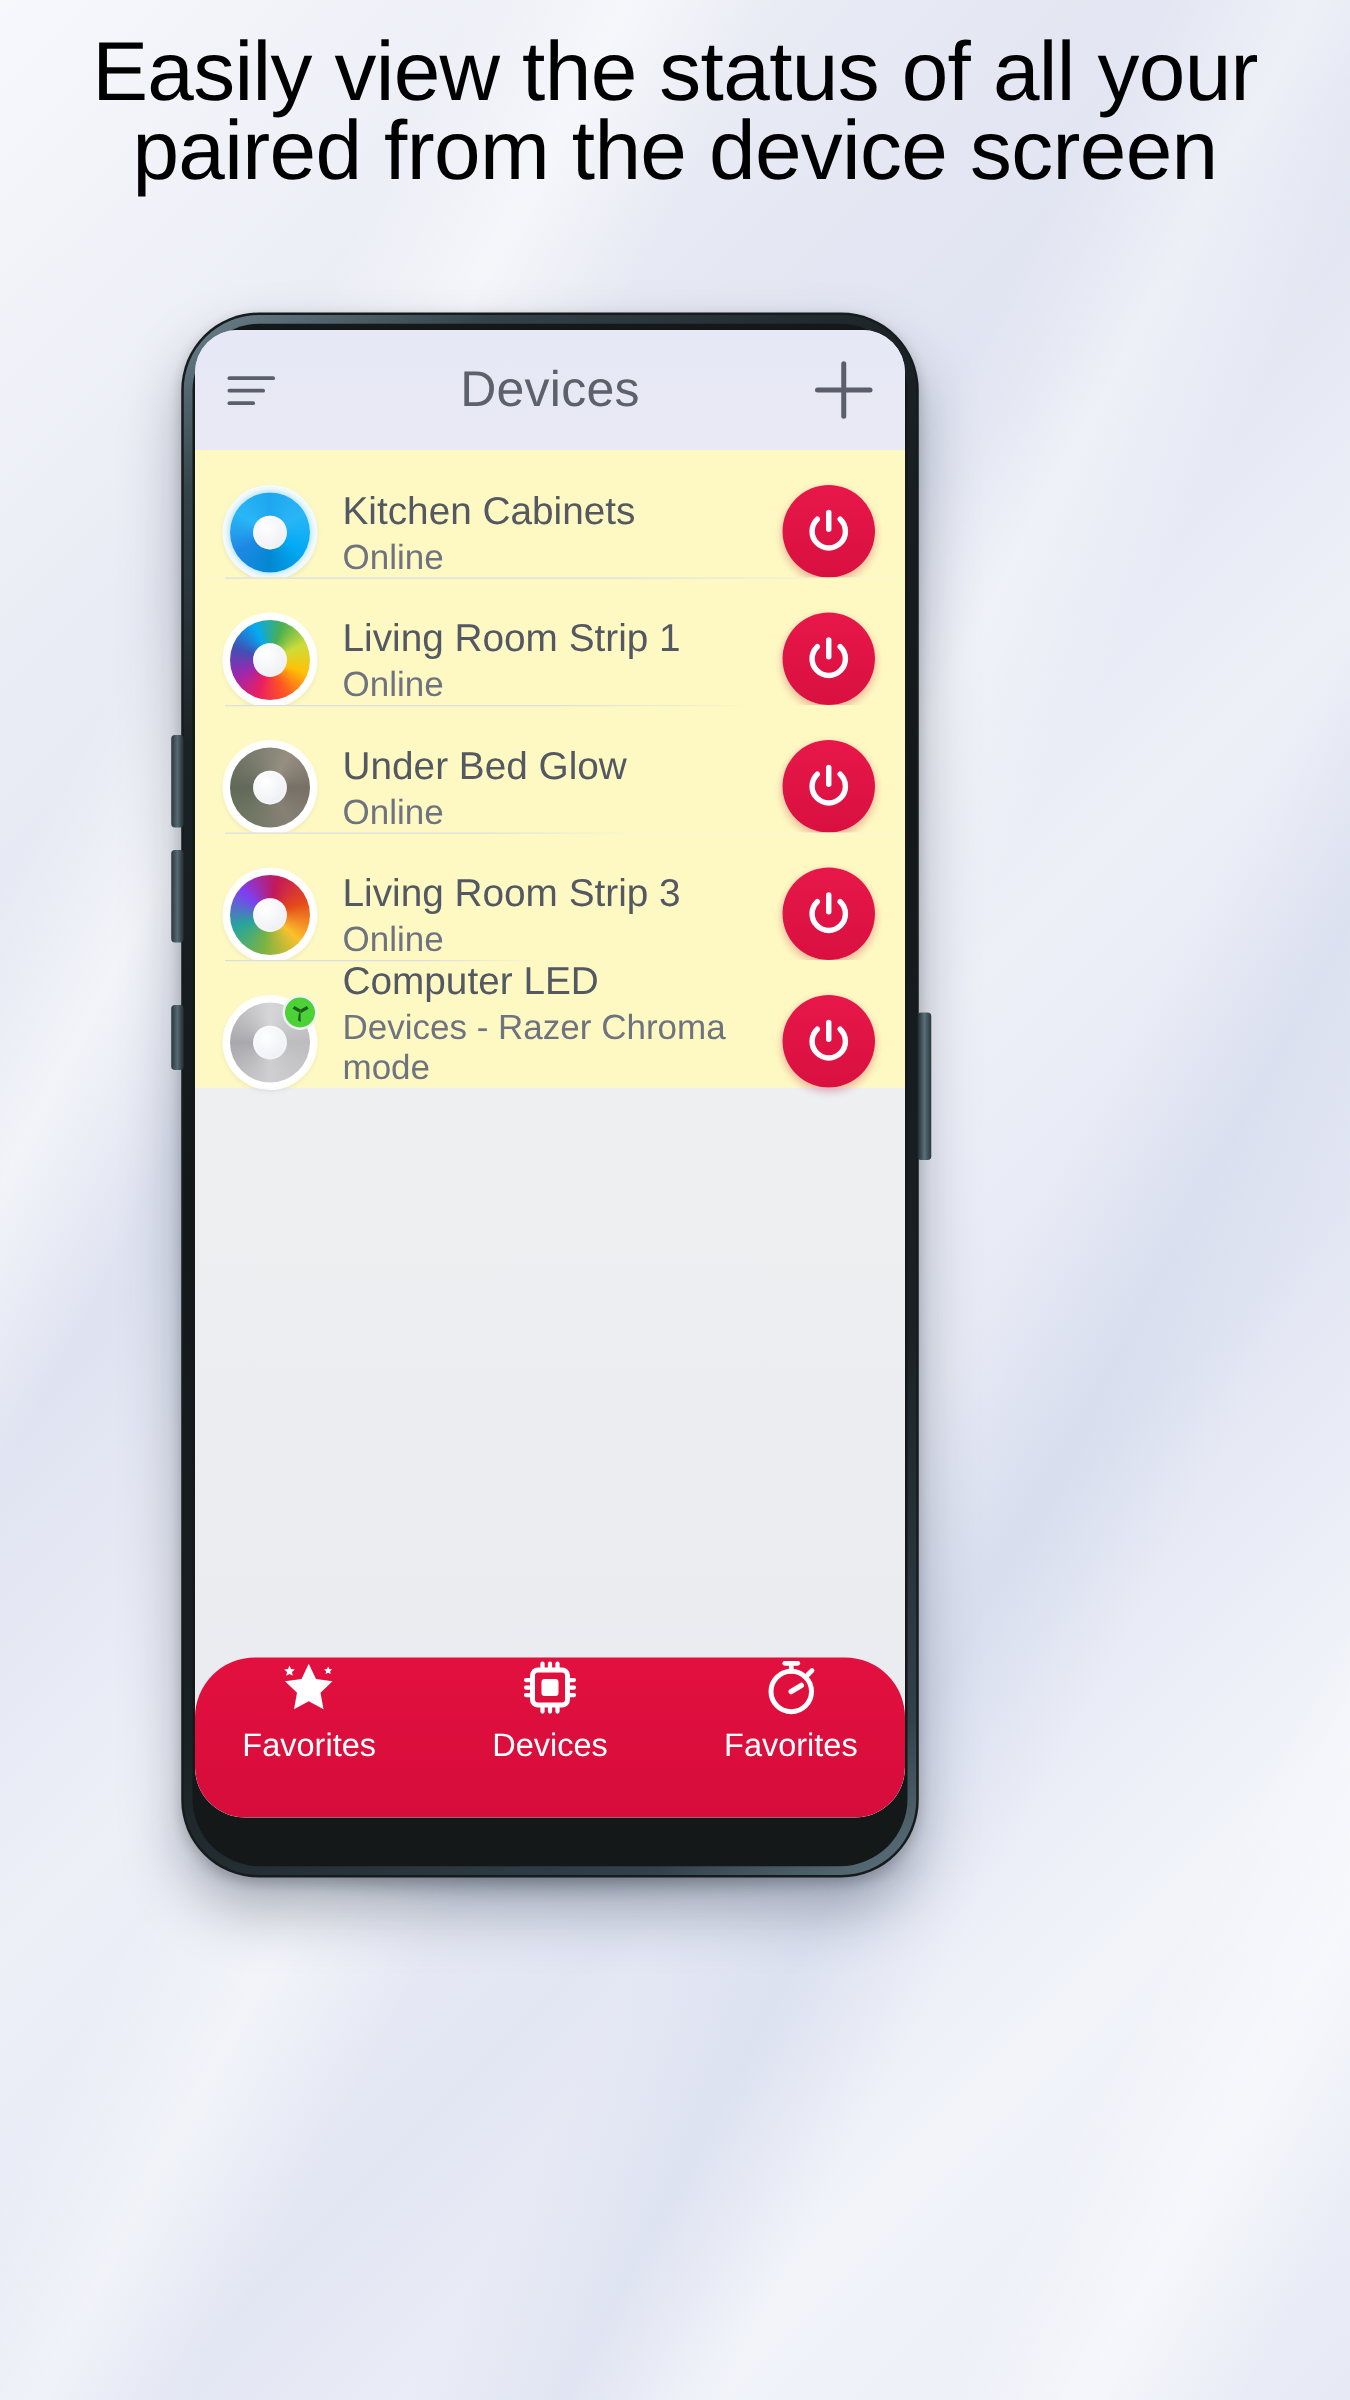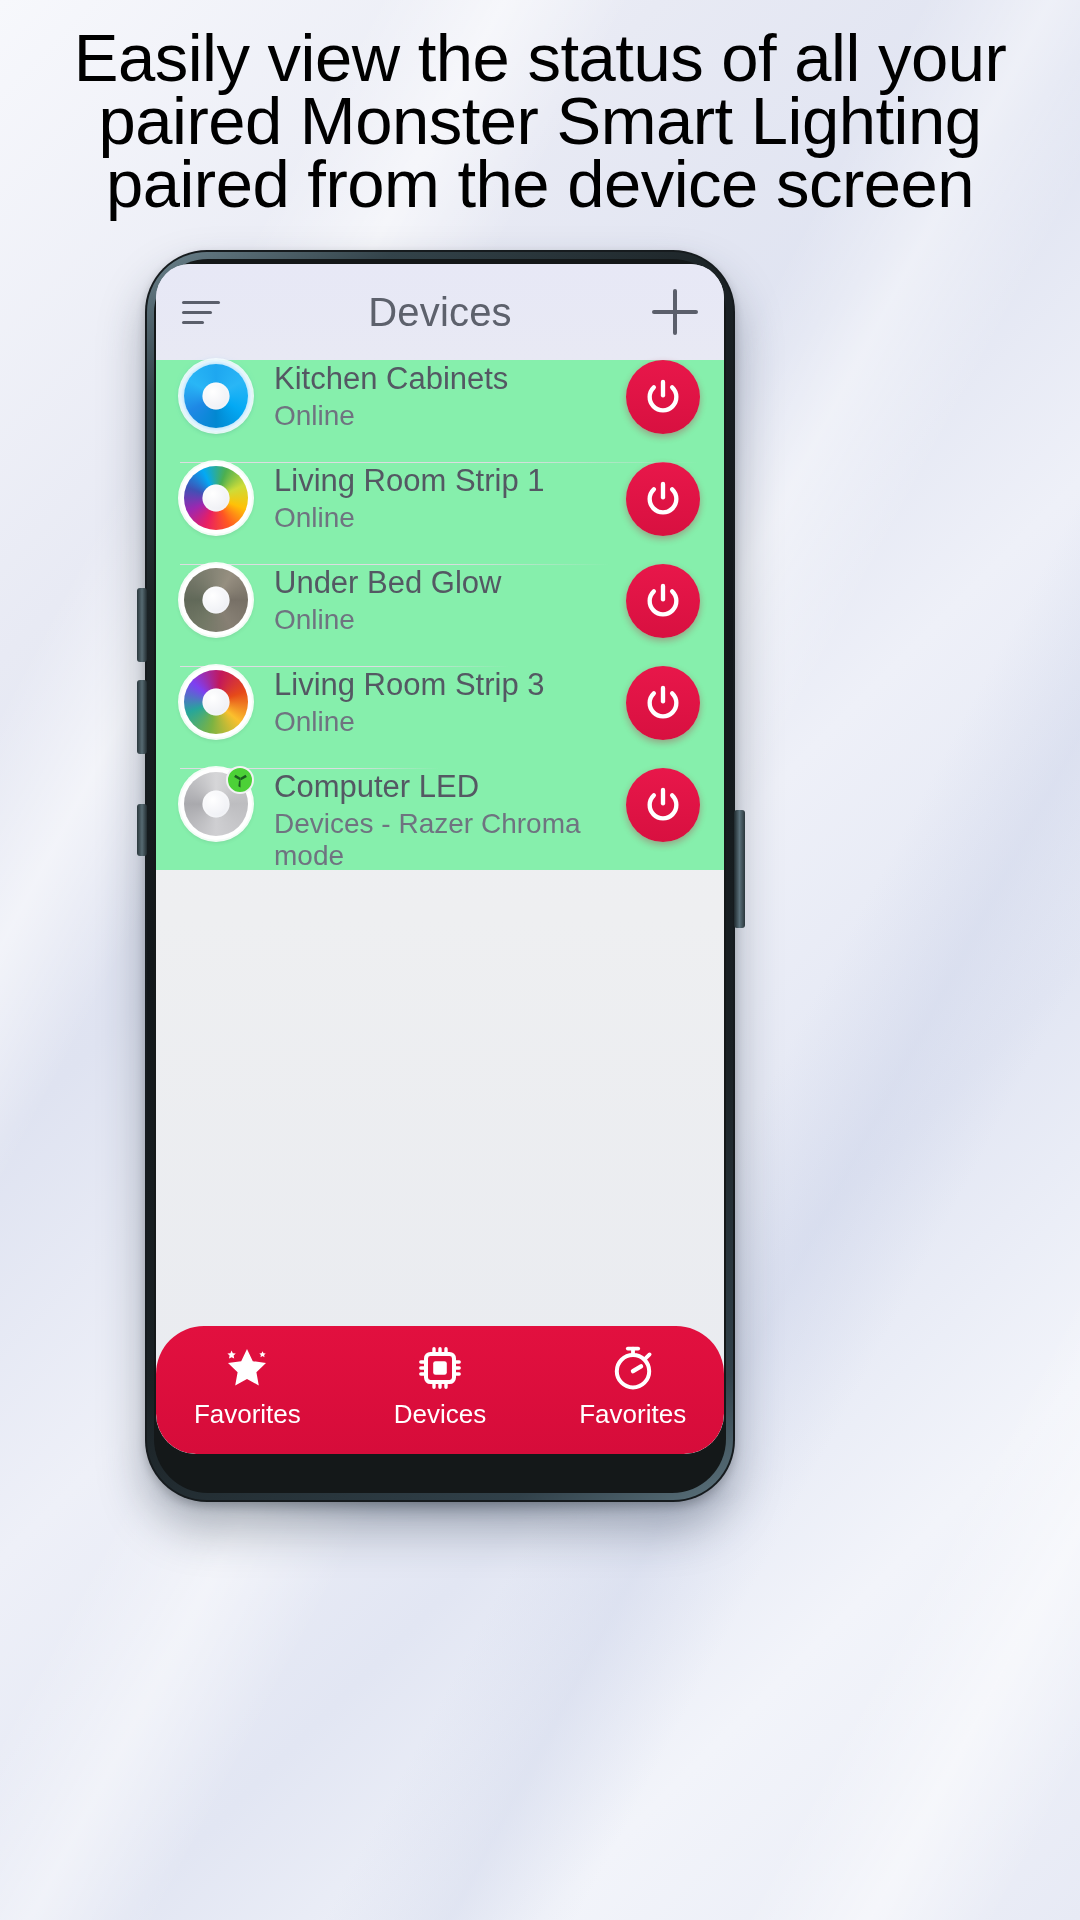--- a/index.html
+++ b/index.html
@@ -82,22 +82,22 @@
     pointer-events:none;
   }
   .plus-btn { margin-left:auto; width:46px; height:46px; position:relative; cursor:pointer; }
   .plus-btn::before,.plus-btn::after{ content:""; position:absolute; background:#5b5f6b; border-radius:2px; }
   .plus-btn::before{ left:0; top:21px; width:46px; height:4px; }
   .plus-btn::after { top:0; left:21px; height:46px; width:4px; }
 
   
   .device-list { background:#f1f2f4; }
   .device-row {
-    display:flex; align-items:flex-start; height:102px; padding:0 24px;
-    position:relative; background:#86efac;
+    display:flex; align-items:flex-end; height:102px; padding:0 24px;
+    position:relative; background:#fef9c3;
   }
   .device-row + .device-row::before{
     content:""; position:absolute; left:24px; top:0; height:1px;
     background:linear-gradient(90deg,#dcdde1 0%,#dcdde1 62%,rgba(220,221,225,0) 100%);
   }
   .device-row:nth-child(2)::before{ right:24px; }
   .device-row:nth-child(3)::before{ width:430px; }
   .device-row:nth-child(4)::before{ width:330px; }
   .device-row:nth-child(5)::before{ width:260px; }
 
@@ -134,21 +134,21 @@
   }
   .power-btn svg{ width:40px; height:40px; }
 
   .list-filler{ background:#eeeff1; flex:1; }
 
   
   .bottom-nav{
     position:absolute; left:0; right:0; bottom:0; height:128px;
     background:linear-gradient(180deg,#e2103f 0%,#d60c3a 100%);
     border-radius:48px 48px 40px 40px;
-    display:flex; align-items:center; justify-content:space-around;
+    display:flex; align-items:flex-start; justify-content:space-around;
     padding:0 6px 8px;
     gap:22px;
   }
   .nav-item{ display:flex; flex-direction:column; align-items:center; gap:8px; cursor:pointer; flex:1; }
   .nav-item svg{ width:48px; height:48px; display:block; }
   .nav-label{ color:#fff; font-size:26px; line-height:28px; }
 
   
   .phone-shadow{
     position:absolute; left:150px; top:1468px; width:590px; height:54px;
@@ -156,21 +156,20 @@
     filter:blur(3px);
   }
 </style>
 </head>
 <body>
 
 <div class="bg-sheen"></div>
 
 <div class="headline">
   <span>Easily view the status of all your</span>
-  <span>paired Monster Smart Lighting</span>
   <span>paired from the device screen</span>
 </div>
 
 <div class="phone-shadow"></div>
 
 <div class="phone">
   <div class="phone-body"></div>
   <div class="phone-rim"></div>
   <div class="phone-inner"></div>
 

